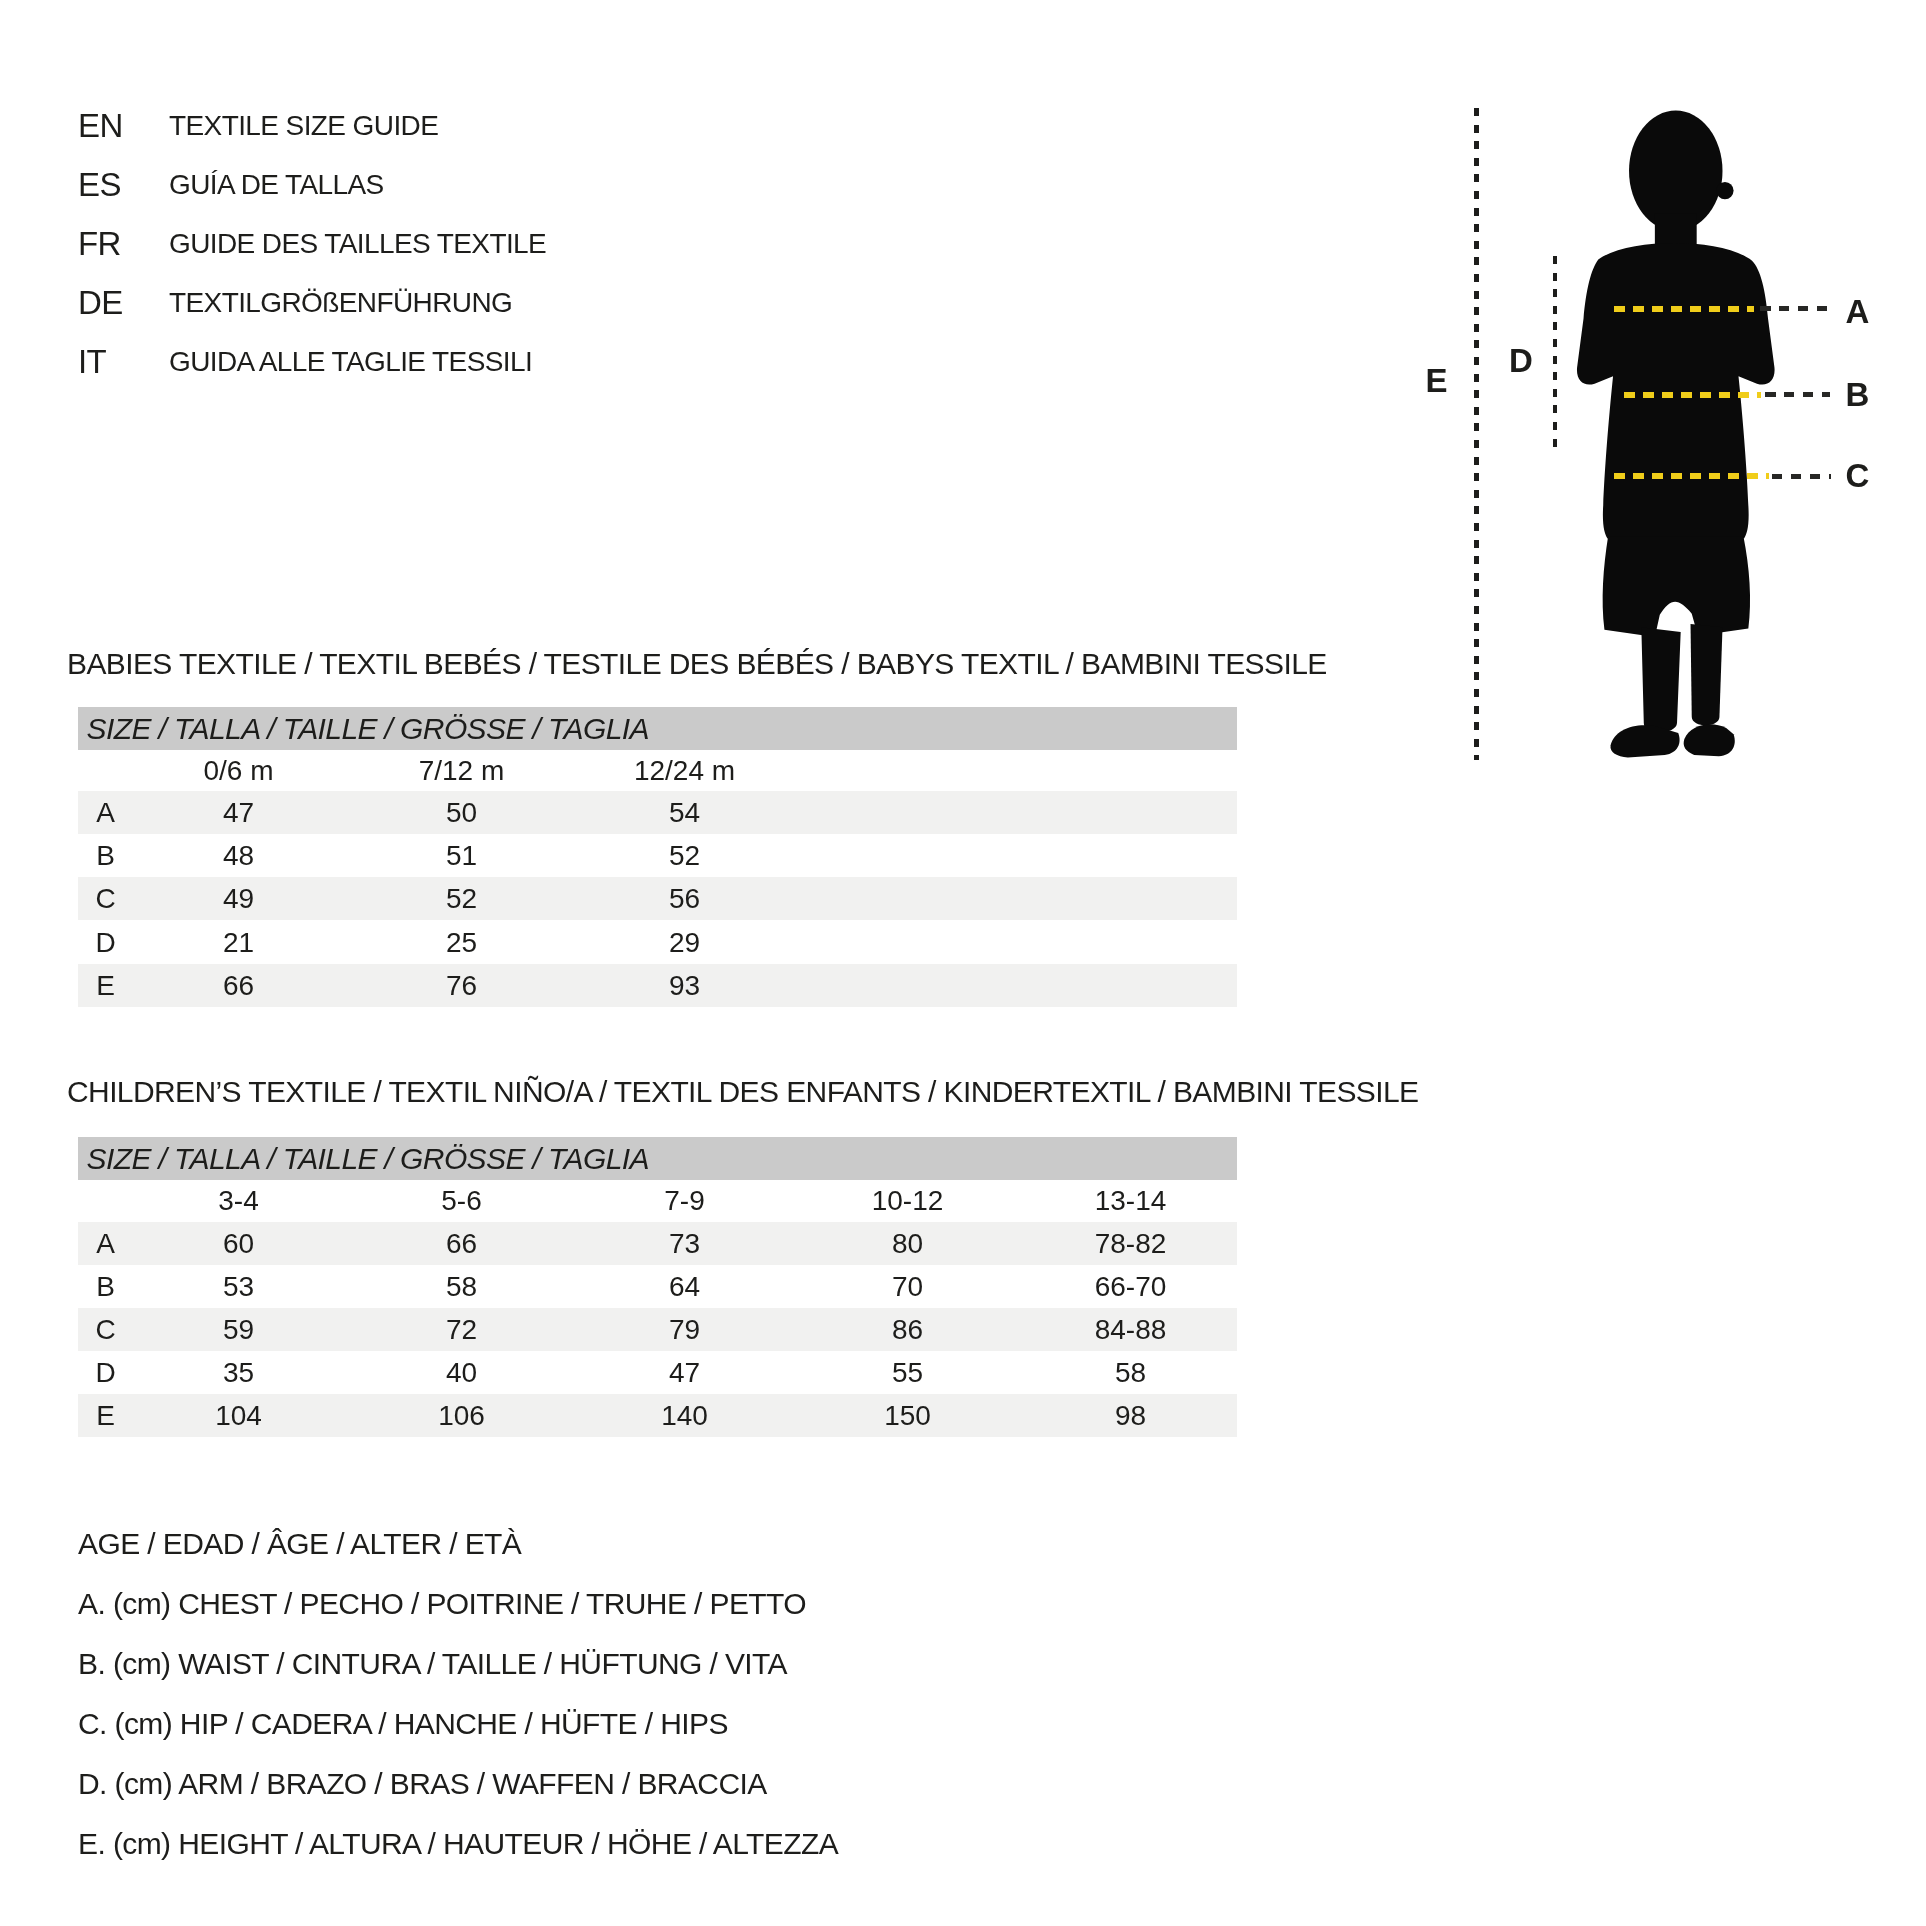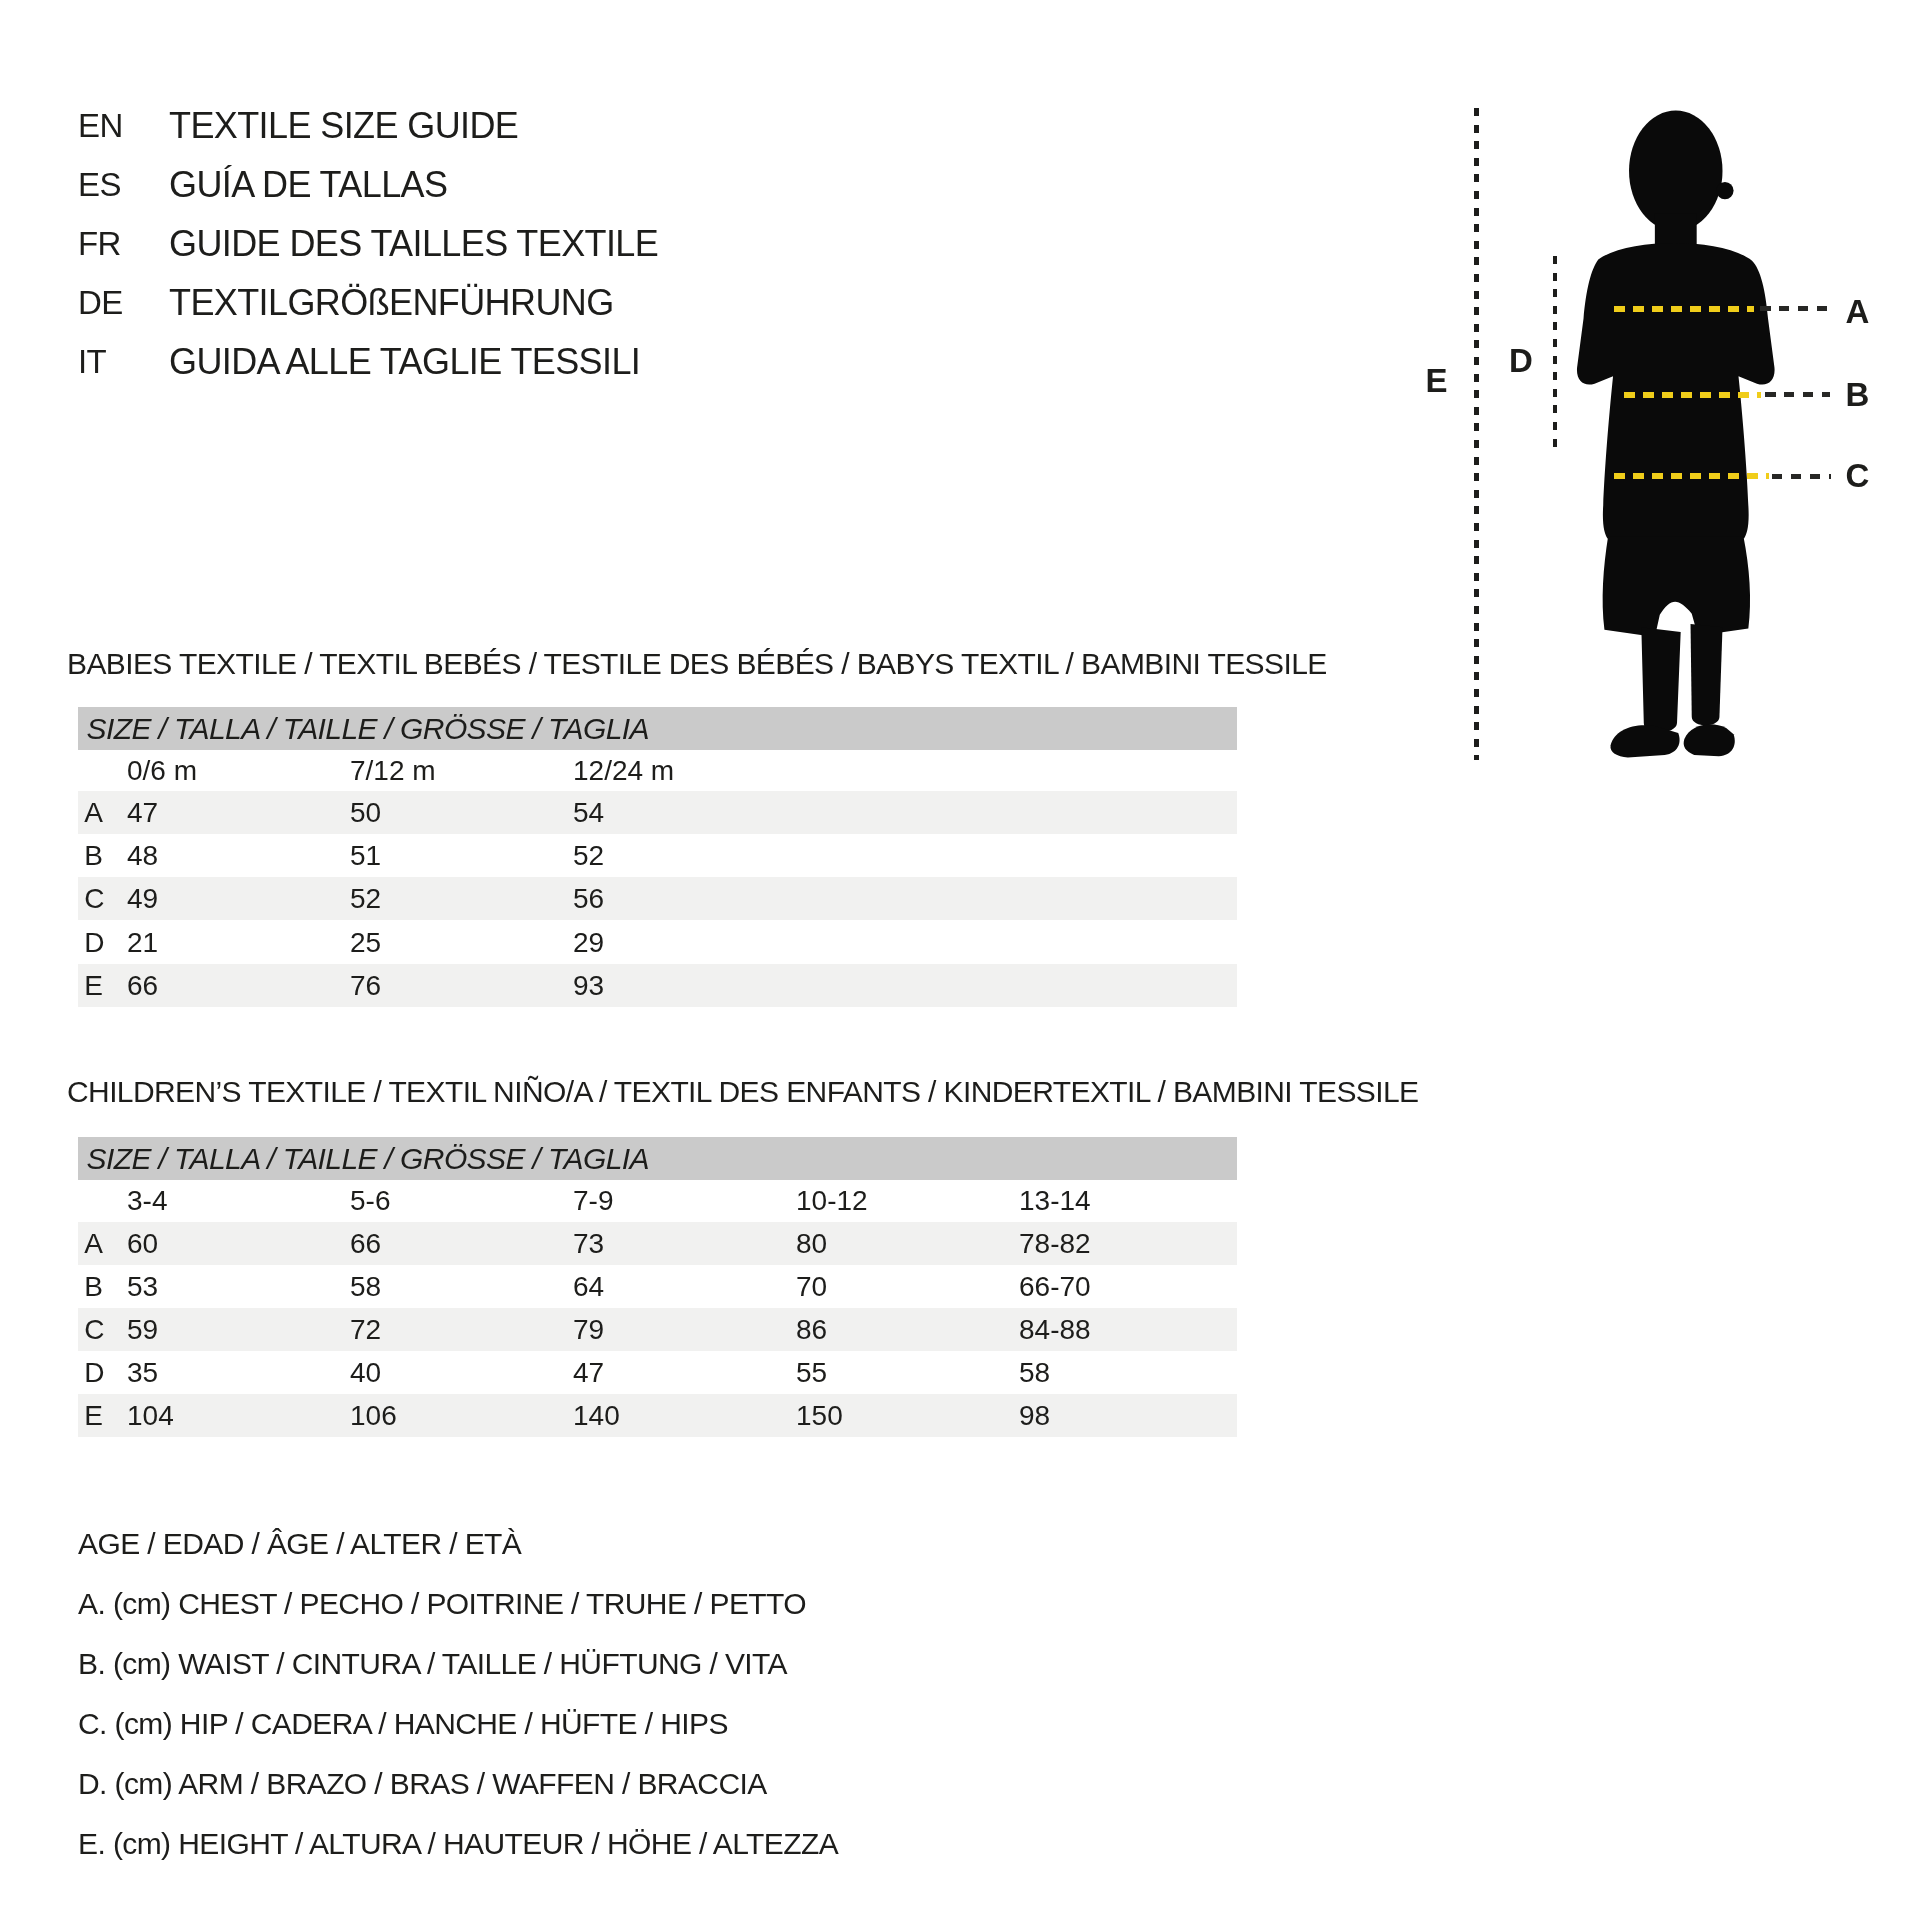--- a/index.html
+++ b/index.html
@@ -8,21 +8,21 @@
     width:1926px;height:1926px;
     background:#ffffff;
     font-family:"Liberation Sans", sans-serif;
     color:#1d1d1b;
     overflow:hidden;
   }
   
   .lang-block{position:absolute;left:78px;top:96px;}
   .lang-row{display:flex;height:59px;align-items:center;}
   .lang-code{width:91px;font-size:33px;letter-spacing:-0.6px;}
-  .lang-title{font-size:36px;letter-spacing:-0.6px;white-space:pre;}
+  .lang-title{font-size:28px;letter-spacing:-0.6px;white-space:pre;}
   
   .vdots{
     position:absolute;width:5px;
     background:repeating-linear-gradient(180deg,#1d1d1b 0 8px,transparent 8px 16.6px);
   }
   .hdash-y{
     position:absolute;height:5.5px;z-index:3;
     background:repeating-linear-gradient(90deg,#f0cd1a 0 11px,transparent 11px 19px);
   }
   .hdash-k{
@@ -45,21 +45,21 @@
     font-size:30px;letter-spacing:-0.6px;padding-left:8.6px;box-sizing:border-box;font-style:italic;
   }
   
   .trow{
     position:absolute;left:78px;width:1159px;
     display:grid;align-items:center;font-size:28px;
   }
   .cols-3{grid-template-columns:49px 223px 223px 223px;}
   .cols-5{grid-template-columns:49px 223px 223px 223px 223px 223px;}
   .trow .rlabel{text-align:left;padding-left:6.2px;}
-  .trow .cell{text-align:left;}
+  .trow .cell{text-align:center;}
   .stripe{background:#f1f1f0;}
   
   .legend{position:absolute;left:78px;top:1514px;}
   .legend-line{font-size:30px;letter-spacing:-0.6px;line-height:60px;white-space:pre;}
 </style>
 </head>
 <body>
 
 <div class="page">
 

